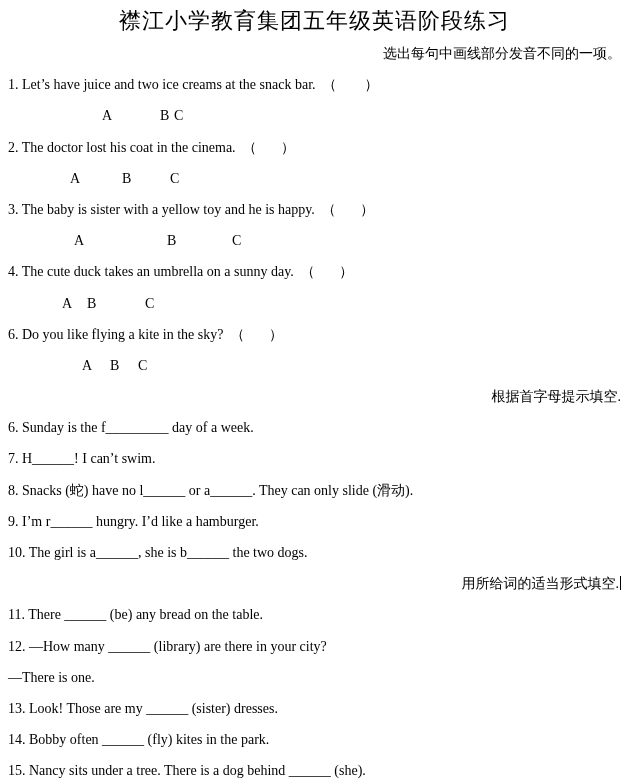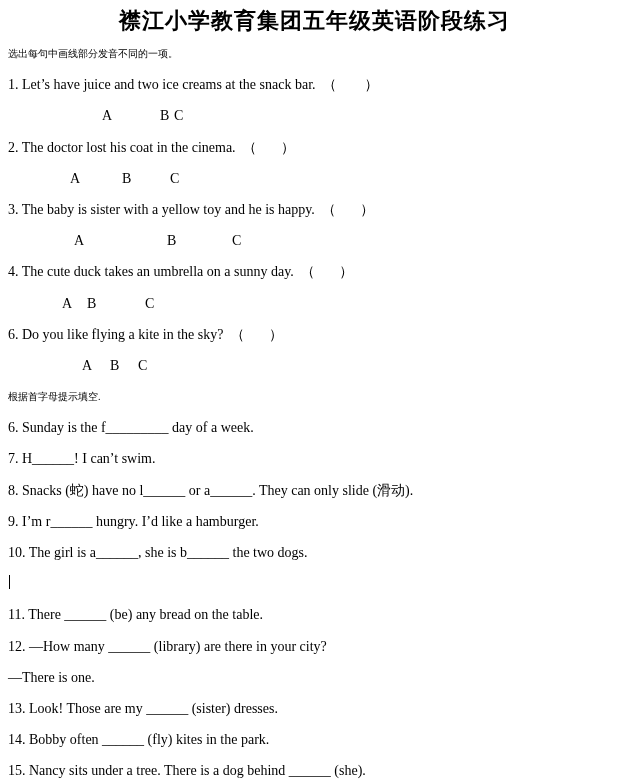--- a/index.html
+++ b/index.html
@@ -17,36 +17,37 @@
   .page {
     width: 629px;
     height: 779px;
     background: #ffffff;
     box-sizing: border-box;
     padding: 6px 8px 0 8px;
   }
   h1.doc-title {
     font-size: 22px;
     line-height: 26px;
-    font-weight: bold;
+    font-weight: normal;
     text-align: center;
     margin: 2px 0 4px 0;
     font-family: "Liberation Serif", "DejaVu Serif", serif;
     letter-spacing: 1px;
     white-space: pre;
   }
   .line {
     position: relative;
     height: 31.2px;
     line-height: 31.2px;
     font-size: 14px;
     white-space: pre;
   }
   .line.cjk-heading {
-    font-size: 10px;
+    font-size: 14px;
+    text-align: right;
   }
   .u {
     text-underline-offset: 2px;
   }
   .opt {
     position: absolute;
     top: 0;
     font-size: 14px;
   }
   .cursor {
@@ -102,21 +103,21 @@
     <span class="opt" style="left:130px">C</span>
   </div>
 
   <div class="line cjk-heading">根据首字母提示填空.</div>
   <div class="line">6. Sunday is the f_________ day of a week.</div>
   <div class="line">7. H______! I can’t swim.</div>
   <div class="line">8. Snacks (蛇) have no l______ or a______. They can only slide (滑动).</div>
   <div class="line">9. I’m r______ hungry. I’d like a hamburger.</div>
   <div class="line">10. The girl is a______, she is b______ the two dogs.</div>
 
-  <div class="line cjk-heading"><span class="cursor"></span></div>
+  <div class="line cjk-heading"><span>用所给词的适当形式填空.</span><span class="cursor"></span></div>
   <div class="line">11. There ______ (be) any bread on the table.</div>
   <div class="line">12. —How many ______ (library) are there in your city?</div>
   <div class="line">—There is one.</div>
   <div class="line">13. Look! Those are my ______ (sister) dresses.</div>
   <div class="line">14. Bobby often ______ (fly) kites in the park.</div>
   <div class="line">15. Nancy sits under a tree. There is a dog behind ______ (she).</div>
 
 </div>
 
 </body></html>

